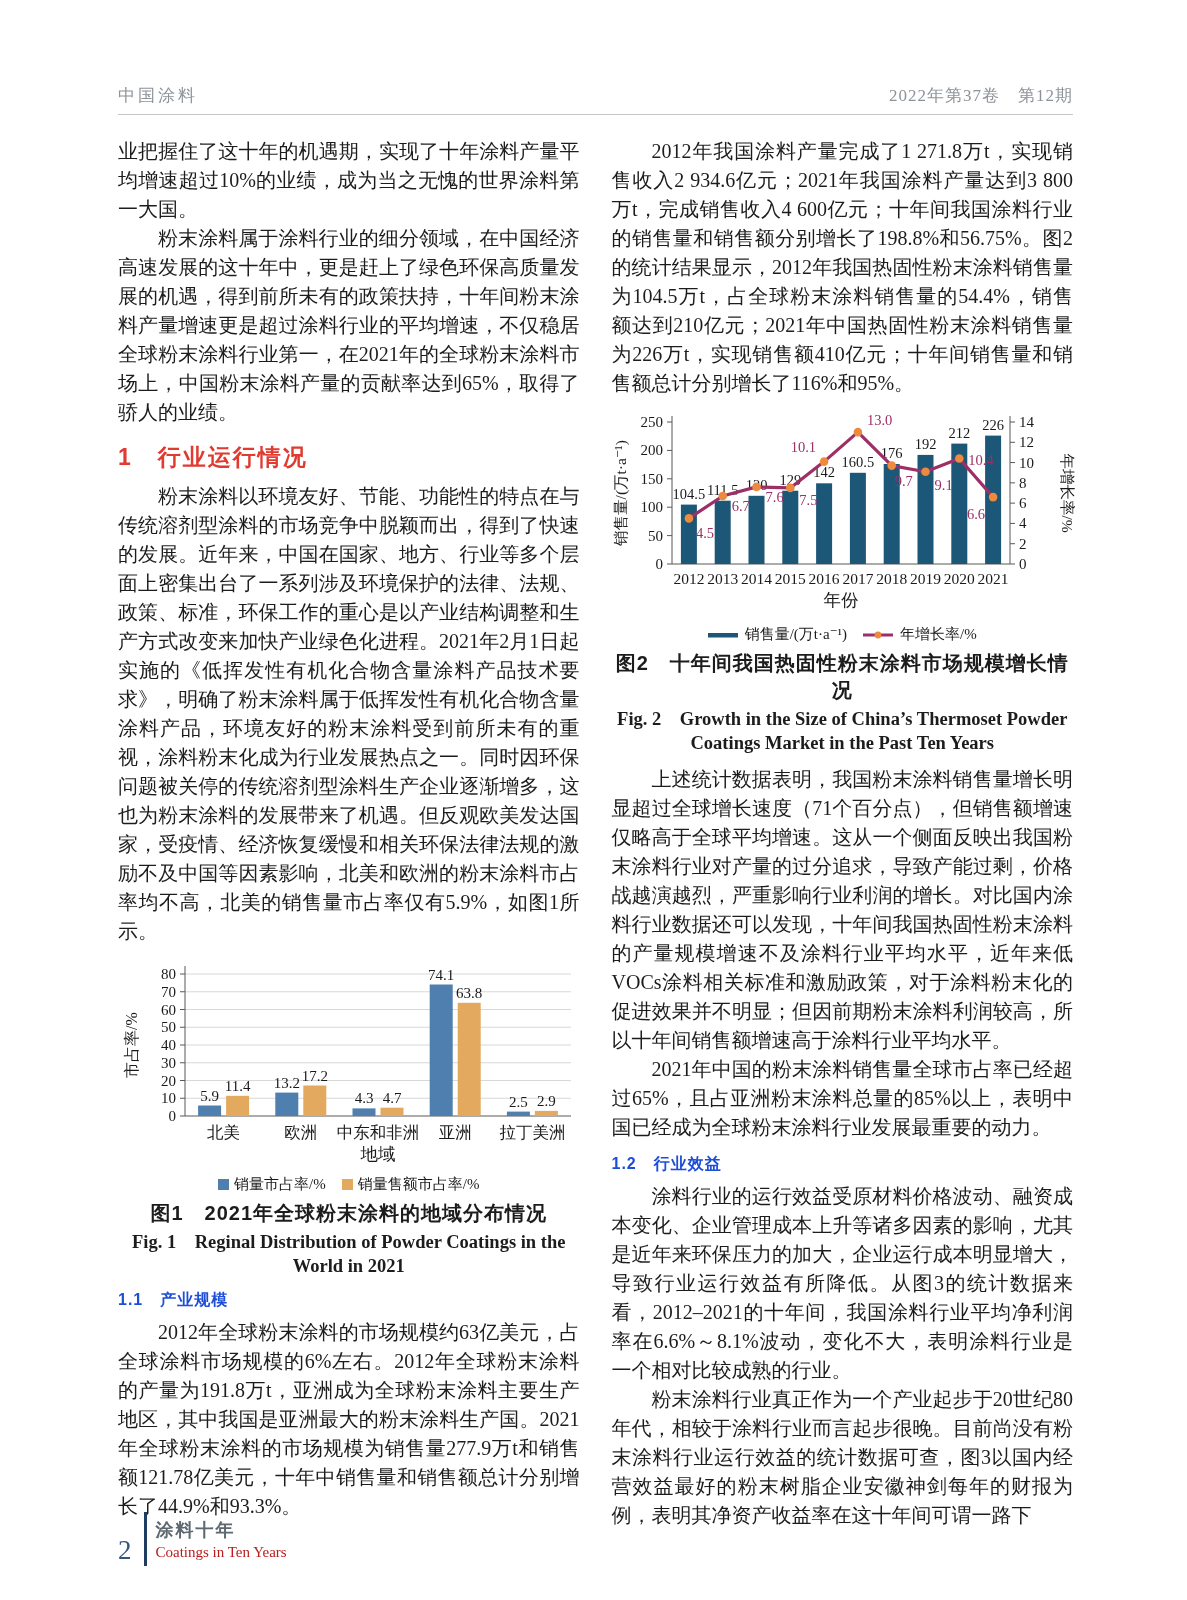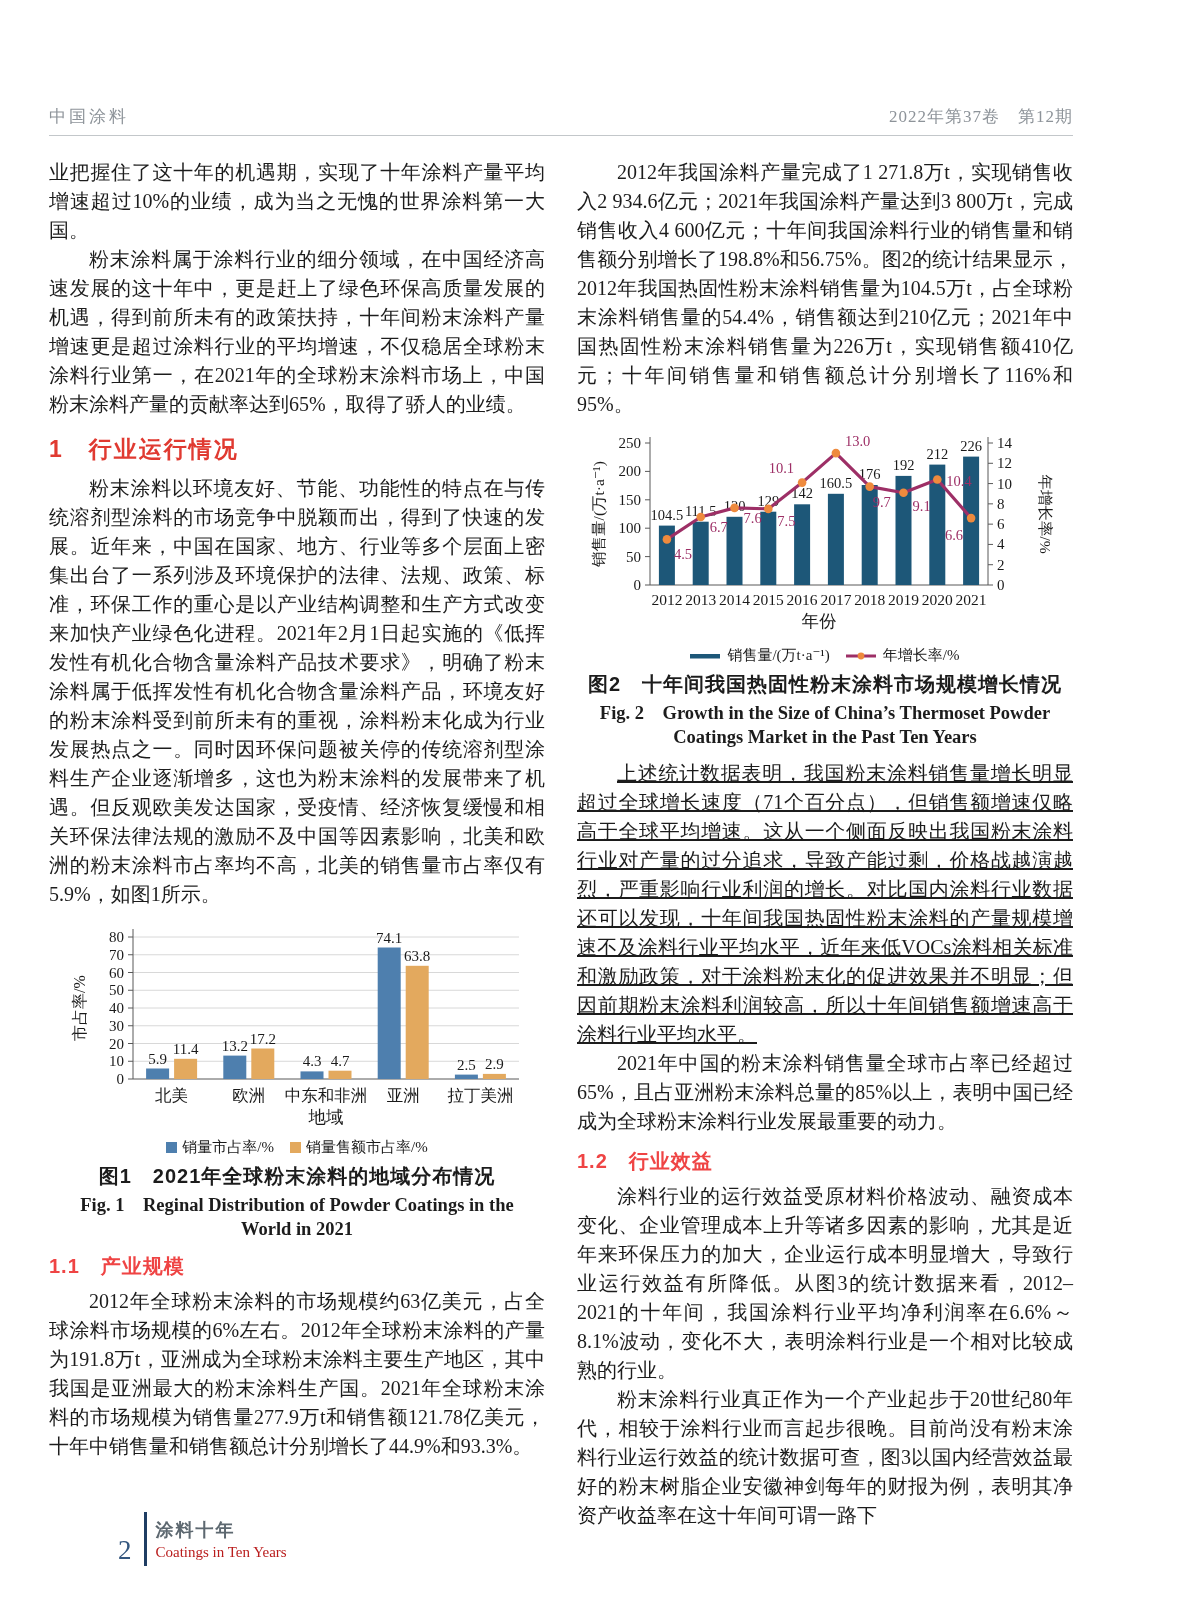--- a/index.html
+++ b/index.html
@@ -1,21 +1,21 @@
 <!DOCTYPE html>
 <html><head>
 <meta charset="utf-8">
 <style>
   html,body{margin:0;padding:0;}
   body{
     width:1187px;height:1600px;position:relative;overflow:hidden;
     background:#ffffff;color:#1c1c1c;
     font-family:"Liberation Serif","DejaVu Serif",serif;
   }
-  .page{position:absolute;inset:0;padding:84px 114px 0 49px;box-sizing:border-box;margin-top:21px;}
+  .page{position:absolute;inset:0;padding:84px 114px 0 118px;box-sizing:border-box;}
   
   .pg-header{
     display:flex;justify-content:space-between;align-items:flex-end;
     color:#8d9399;font-size:17px;letter-spacing:3px;
     padding-bottom:7px;border-bottom:1.5px solid #c3c7ca;
   }
   .pg-header .issue{letter-spacing:1px;}
   
   .columns{display:flex;gap:32px;margin-top:22px;}
   .col{flex:1;min-width:0;}
@@ -24,21 +24,21 @@
     text-align:justify;text-justify:inter-character;
   }
   p.indent{text-indent:2em;}
   h2.sec{
     font-family:"Liberation Sans","DejaVu Sans",sans-serif;
     color:#e03a31;font-size:23px;font-weight:bold;
     margin:15px 0 9px 0;letter-spacing:2px;
   }
   h3.subsec{
     font-family:"Liberation Sans","DejaVu Sans",sans-serif;
-    color:#ef4444;font-size:20px;font-weight:bold;
+    color:#1d4ed8;font-size:16px;font-weight:bold;
     margin:12px 0 7px 0;letter-spacing:1px;
   }
   
   .figure{margin:8px 0 4px 0;text-align:center;}
   .chart svg{display:inline-block;}
   .chart svg text{font-family:"Liberation Serif","DejaVu Serif",serif;}
   .legend{
     display:flex;justify-content:center;align-items:center;gap:16px;
     font-size:15px;color:#1a1a1a;margin-top:1px;
   }
@@ -251,21 +251,21 @@
                   <line x1="0" y1="5" x2="30" y2="5" stroke="#9d2f66" stroke-width="3"></line>
                   <circle cx="15" cy="5" r="3.4" fill="#ee8a3d"></circle>
                 </svg>年增长率/%</span>
             </div></div>
         <figcaption>
           <div class="cap-cn">图2　十年间我国热固性粉末涂料市场规模增长情况</div>
           <div class="cap-en w2">Fig. 2　Growth in the Size of China’s Thermoset Powder Coatings Market in the Past Ten Years</div>
         </figcaption>
       </figure>
 
-      <p class="body indent" style="margin-top:10px;text-decoration:underline;">上述统计数据表明，我国粉末涂料销售量增长明显超过全球增长速度（71个百分点），但销售额增速仅略高于全球平均增速。这从一个侧面反映出我国粉末涂料行业对产量的过分追求，导致产能过剩，价格战越演越烈，严重影响行业利润的增长。对比国内涂料行业数据还可以发现，十年间我国热固性粉末涂料的产量规模增速不及涂料行业平均水平，近年来低VOCs涂料相关标准和激励政策，对于涂料粉末化的促进效果并不明显；但因前期粉末涂料利润较高，所以十年间销售额增速高于涂料行业平均水平。</p>
+      <p class="body indent" style="margin-top:10px;">上述统计数据表明，我国粉末涂料销售量增长明显超过全球增长速度（71个百分点），但销售额增速仅略高于全球平均增速。这从一个侧面反映出我国粉末涂料行业对产量的过分追求，导致产能过剩，价格战越演越烈，严重影响行业利润的增长。对比国内涂料行业数据还可以发现，十年间我国热固性粉末涂料的产量规模增速不及涂料行业平均水平，近年来低VOCs涂料相关标准和激励政策，对于涂料粉末化的促进效果并不明显；但因前期粉末涂料利润较高，所以十年间销售额增速高于涂料行业平均水平。</p>
       <p class="body indent">2021年中国的粉末涂料销售量全球市占率已经超过65%，且占亚洲粉末涂料总量的85%以上，表明中国已经成为全球粉末涂料行业发展最重要的动力。</p>
       <h3 class="subsec">1.2　行业效益</h3>
       <p class="body indent">涂料行业的运行效益受原材料价格波动、融资成本变化、企业管理成本上升等诸多因素的影响，尤其是近年来环保压力的加大，企业运行成本明显增大，导致行业运行效益有所降低。从图3的统计数据来看，2012–2021的十年间，我国涂料行业平均净利润率在6.6%～8.1%波动，变化不大，表明涂料行业是一个相对比较成熟的行业。</p>
       <p class="body indent">粉末涂料行业真正作为一个产业起步于20世纪80年代，相较于涂料行业而言起步很晚。目前尚没有粉末涂料行业运行效益的统计数据可查，图3以国内经营效益最好的粉末树脂企业安徽神剑每年的财报为例，表明其净资产收益率在这十年间可谓一路下</p>
     </div>
 
   </div>
 
   <div class="pg-footer">
     <span class="pnum">2</span>

